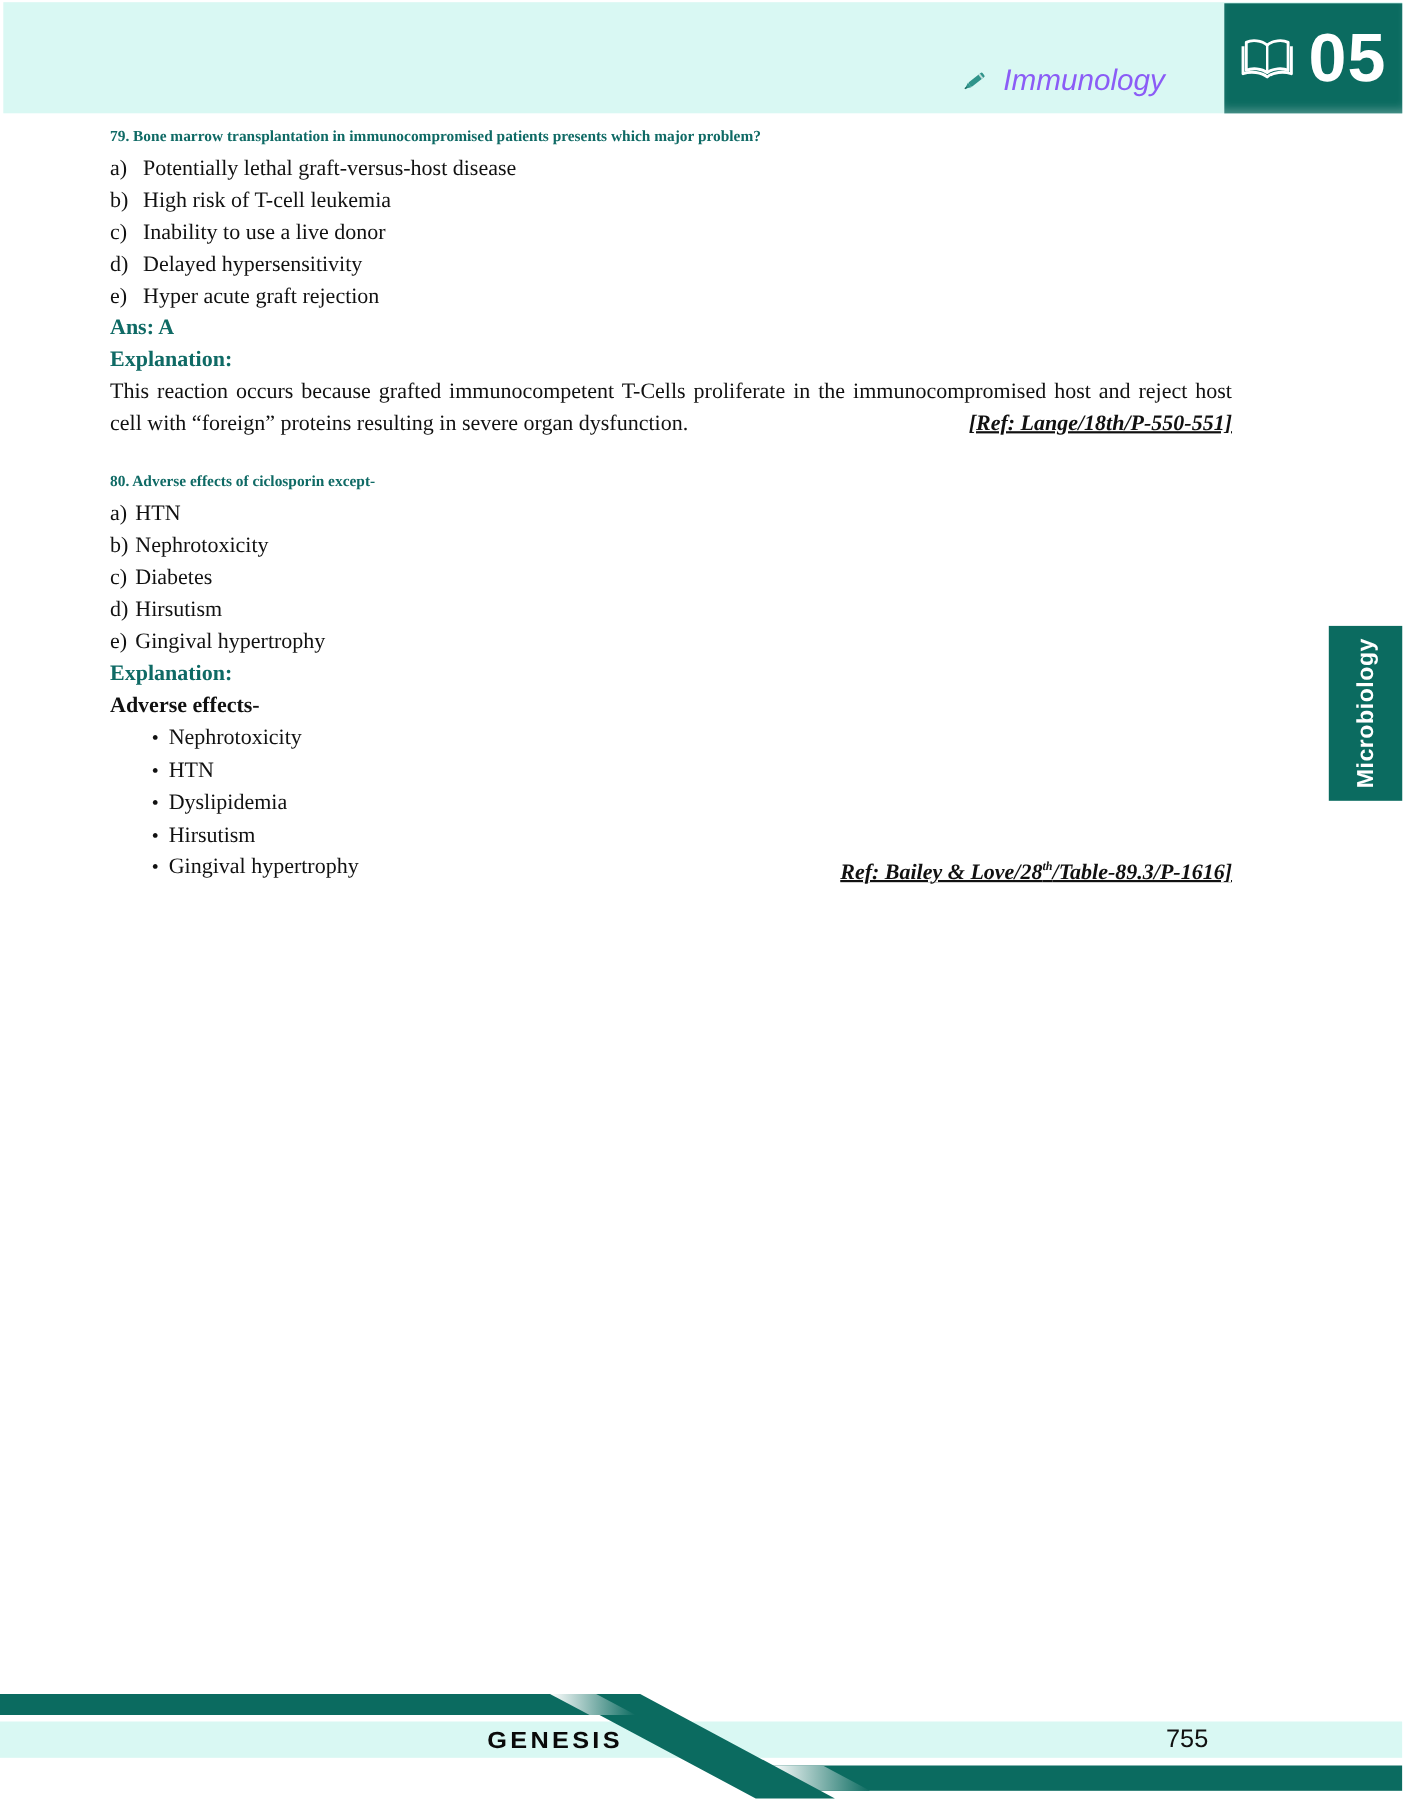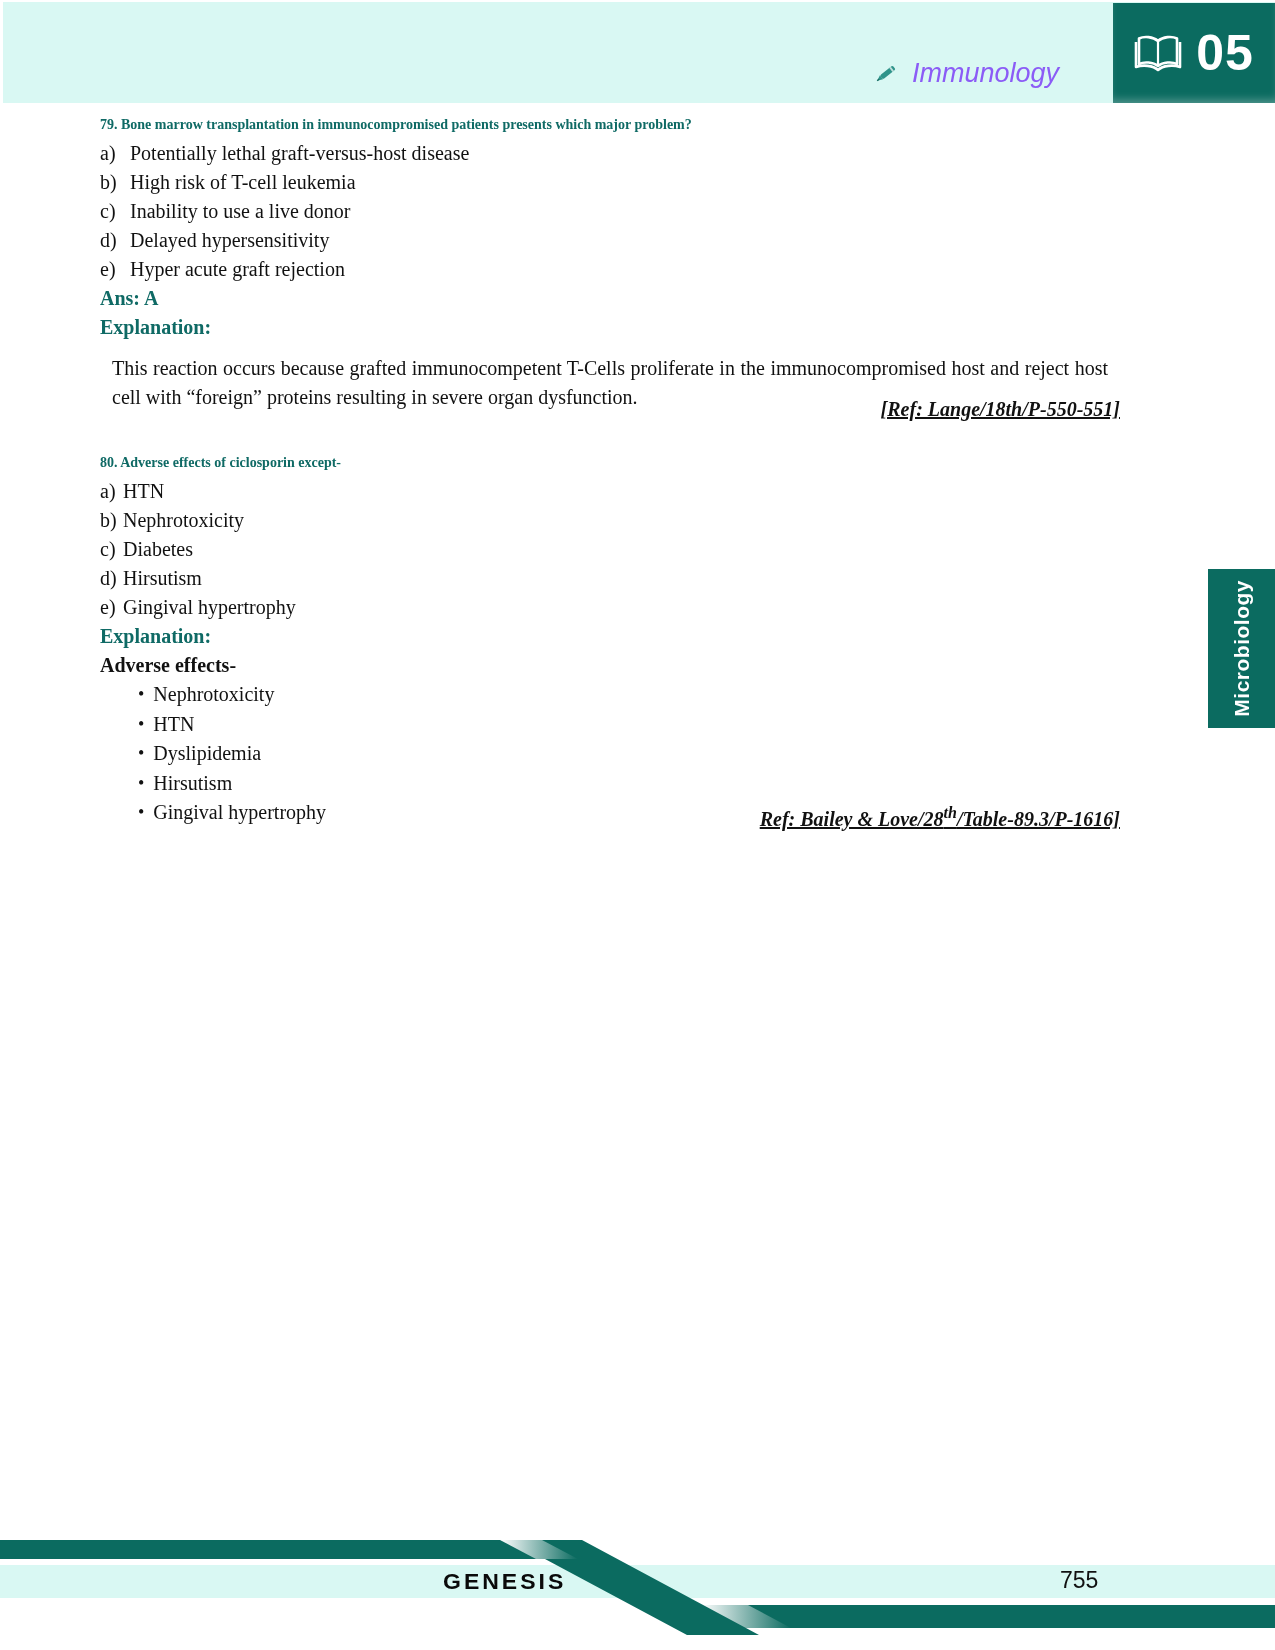--- a/index.html
+++ b/index.html
@@ -21,46 +21,46 @@
     font-style:italic;font-size:27px;color:#8b5cf6;
   }
   .chapter-box{
     position:absolute;left:1113px;top:3px;width:162px;height:100px;
     background:#0b6b60;
     box-shadow:inset 0 -7px 9px -4px rgba(255,255,255,.30);
     display:flex;align-items:center;justify-content:center;gap:14px;
   }
   .chapter-num{
     font-family:"Liberation Sans", sans-serif;
-    font-weight:bold;font-size:50px;color:#ffffff;letter-spacing:1px;
+    font-weight:bold;font-size:62px;color:#ffffff;letter-spacing:1px;
   }
   
   .content{
     position:absolute;left:100px;top:110px;width:1020px;
     font-size:20px;line-height:29px;
   }
   .q-title{
     margin:0;font-size:14px;font-weight:bold;color:#0f6a65;line-height:29px;
   }
   .opt{display:flex;line-height:29px;}
   .q79 .opt-k{width:30px;flex:0 0 30px;}
   .q80 .opt-k{width:23px;flex:0 0 23px;}
   .ans,.exp-label{font-weight:bold;color:#0f6a65;line-height:29px;}
-  .exp-text{margin:12px;text-align:justify;line-height:29px;}
+  .exp-text{margin:0;text-align:justify;line-height:29px;}
   .exp-heading{font-weight:bold;line-height:29px;}
   .ref-line{
     text-align:right;line-height:29px;margin-top:-29px;
     font-weight:bold;font-style:italic;text-decoration:underline;
   }
   .q80{margin-top:24px;}
   .bullets{margin:0;padding:0 0 0 38px;list-style:none;}
   .bullets li{line-height:29.5px;display:flex;}
   .blt{margin-right:9px;font-size:18px;}
   .ref2{margin-top:-29.5px;line-height:29.5px;}
-  .ref2 sup{font-size:16px;}
+  .ref2 sup{font-size:11px;}
   
   .side-tab{
     position:absolute;left:1208px;top:569px;width:67px;height:159px;
     background:#0b6b60;display:flex;align-items:center;justify-content:center;
   }
   .side-tab span{
     writing-mode:vertical-rl;transform:rotate(180deg);
     font-family:"Liberation Sans", sans-serif;
     font-weight:bold;font-size:21px;color:#ffffff;letter-spacing:.5px;
   }

